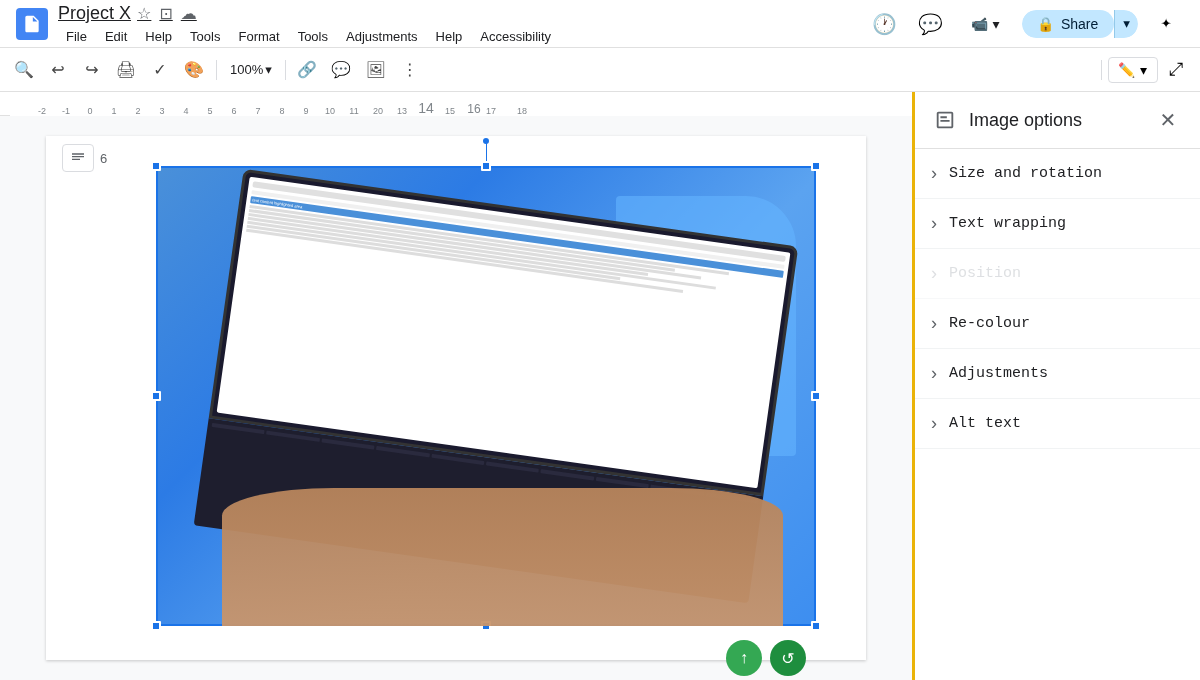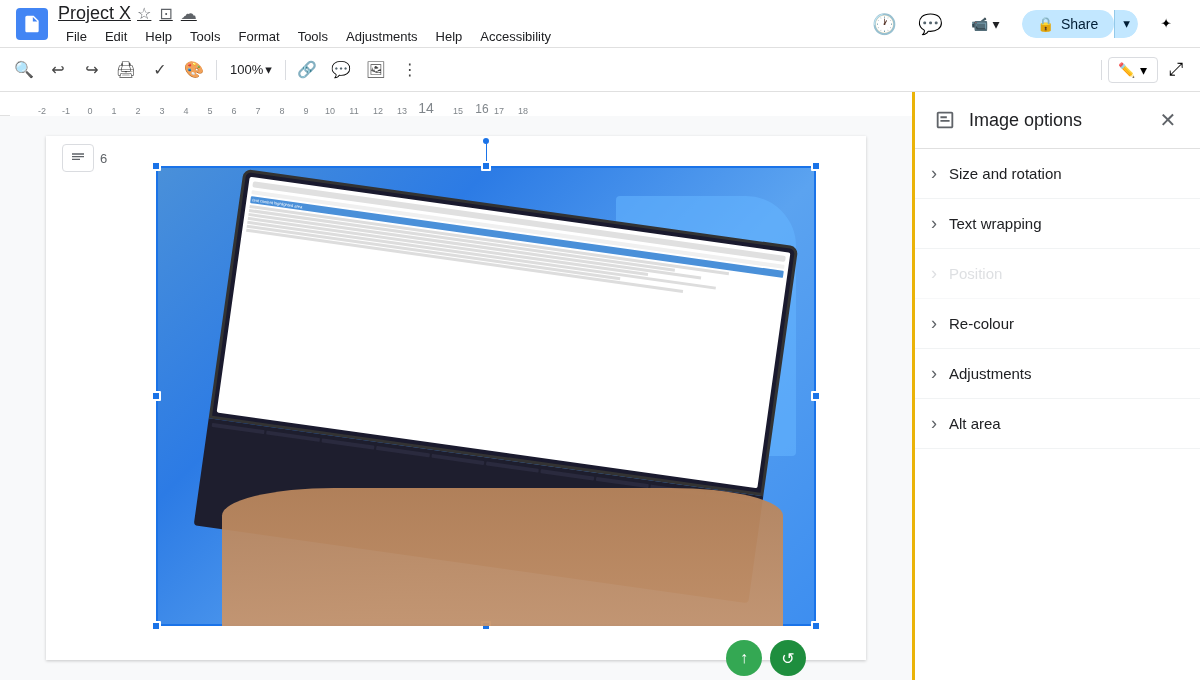--- a/index.html
+++ b/index.html
@@ -86,21 +86,21 @@
     .right-panel { width: 288px; background: #fff; border-left: 3px solid #eab308; display: flex; flex-direction: column; overflow-y: auto; }
     .panel-header { display: flex; align-items: center; padding: 12px 16px; border-bottom: 1px solid #e0e0e0; }
     .panel-header-icon { width: 28px; height: 28px; margin-right: 10px; color: #5f6368; display: flex; align-items: center; justify-content: center; }
     .panel-title { font-size: 18px; color: #202124; font-weight: 400; flex: 1; }
     .panel-close { background: none; border: none; cursor: pointer; color: #5f6368; font-size: 20px; width: 32px; height: 32px; border-radius: 50%; display: flex; align-items: center; justify-content: center; }
 
     
     .panel-item { display: flex; align-items: center; padding: 14px 16px; cursor: pointer; border-bottom: 1px solid #f1f3f4; }
     .panel-chevron { font-size: 18px; color: #5f6368; margin-right: 12px; }
     .panel-chevron.disabled { color: #bdc1c6; }
-    .panel-item-label { font-size: 15px; color: #202124; }
+    .panel-item-label { font-size: 15px; color: #202124; font-family: Liberation Mono, monospace; }
     .panel-item-label.disabled { color: #bdc1c6; }
     .panel-item.position-item { opacity: 0.5; }
   </style>
 </head>
 <body>
 
 <div class="title-bar">
   <div class="doc-icon">
     <svg viewBox="0 0 24 24" fill="white">
         <path d="M14 2H6c-1.1 0-2 .9-2 2v16c0 1.1.9 2 2 2h12c1.1 0 2-.9 2-2V8l-6-6zm-1 7V3.5L18.5 9H13z"></path>
@@ -186,27 +186,27 @@
           <span style="font-size:9px;color:#80868b;min-width:24px;text-align:center;">2</span>
           <span style="font-size:9px;color:#80868b;min-width:24px;text-align:center;">3</span>
           <span style="font-size:9px;color:#80868b;min-width:24px;text-align:center;">4</span>
           <span style="font-size:9px;color:#80868b;min-width:24px;text-align:center;">5</span>
           <span style="font-size:9px;color:#80868b;min-width:24px;text-align:center;">6</span>
           <span style="font-size:9px;color:#80868b;min-width:24px;text-align:center;">7</span>
           <span style="font-size:9px;color:#80868b;min-width:24px;text-align:center;">8</span>
           <span style="font-size:9px;color:#80868b;min-width:24px;text-align:center;">9</span>
           <span style="font-size:9px;color:#80868b;min-width:24px;text-align:center;">10</span>
           <span style="font-size:9px;color:#80868b;min-width:24px;text-align:center;">11</span>
-          <span style="font-size:9px;color:#80868b;min-width:24px;text-align:center;">12</span>
+          <span style="font-size:9px;color:#80868b;min-width:24px;text-align:center;">20</span>
           <span style="font-size:9px;color:#80868b;min-width:24px;text-align:center;">13</span>
           <span style="font-size:14px;color:#80868b;min-width:24px;text-align:center;">14</span>
-          <span style="font-size:9px;color:#80868b;min-width:24px;text-align:center;margin-left:8px;">15</span>
+          <span style="font-size:9px;color:#80868b;min-width:24px;text-align:center;">15</span>
           <span style="font-size:12px;color:#80868b;min-width:24px;text-align:center;">16</span>
           <span style="font-size:9px;color:#80868b;min-width:24px;text-align:left;">17</span>
-          <span style="font-size:9px;color:#80868b;min-width:24px;text-align:left;">18</span>
+          <span style="font-size:9px;color:#80868b;min-width:24px;text-align:center;">18</span>
         </div>
       </div>
     </div>
 
     <div class="page-content">
       <div class="page">
 
         <div class="para-icon">
           <div class="para-icon-bg">
             <svg width="16" height="16" viewBox="0 0 24 24" fill="#5f6368">
@@ -310,16 +310,16 @@
     <div class="panel-item">
       <span class="panel-chevron">›</span>
       <span class="panel-item-label">Re-colour</span>
     </div>
     <div class="panel-item">
       <span class="panel-chevron">›</span>
       <span class="panel-item-label">Adjustments</span>
     </div>
     <div class="panel-item">
       <span class="panel-chevron">›</span>
-      <span class="panel-item-label">Alt area</span>
+      <span class="panel-item-label">Alt text</span>
     </div>
   </div>
 </div>
 
 </body></html>

